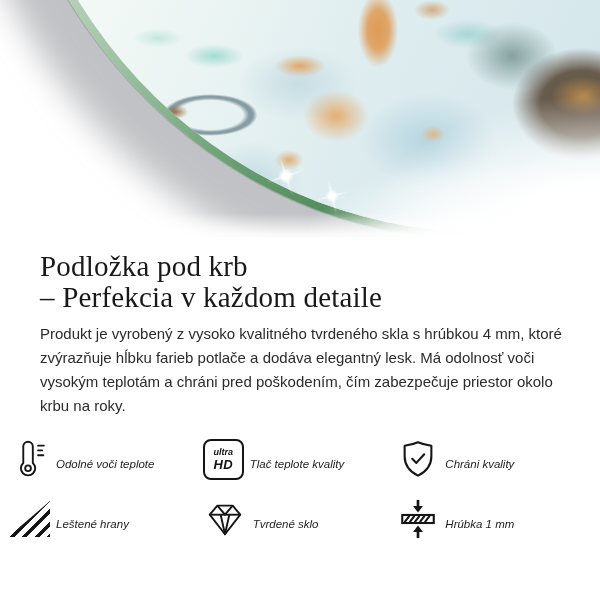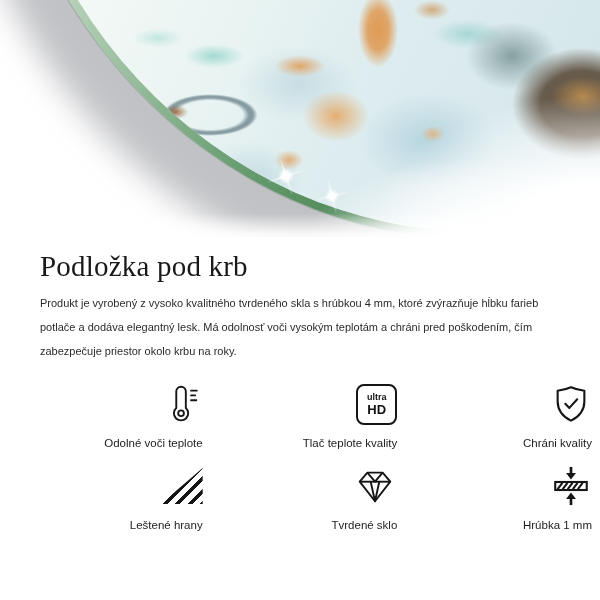--- a/index.html
+++ b/index.html
@@ -109,34 +109,34 @@
     font-family: "Liberation Serif", "DejaVu Serif", serif;
     font-weight: 400;
     font-size: 29px;
     line-height: 31px;
     color: #191919;
     letter-spacing: 0.2px;
   }
   .intro {
     margin: 9px 0 0 0;
     width: 525px;
-    font-size: 11px;
+    font-size: 15px;
     line-height: 24px;
     color: #2b2b2b;
   }
 
   
   .features {
     margin-top: 18px;
     padding: 0 8px;
     display: grid;
     grid-template-columns: repeat(3, 1fr);
     row-gap: 14px;
   }
-  .cell { display: flex; flex-direction: column; align-items: flex-end; }
+  .cell { display: flex; flex-direction: row; align-items: center; font-style: italic; }
   .icon-box { height: 46px; display: flex; align-items: center; justify-content: center; }
   .feat-label { margin-top: 10px; font-size: 11.5px; color: #1d1d1d; margin-left: 6px; }
 
   .uhd {
     width: 37px; height: 37px;
     border: 2.5px solid #151515;
     border-radius: 8px;
     display: flex; flex-direction: column;
     align-items: center; justify-content: center;
     line-height: 1; color: #111;
@@ -162,21 +162,21 @@
   <div class="fade"></div>
   <div class="glint g1">
       <b></b>
     </div>
   <div class="glint g2">
       <b></b>
     </div>
 </div>
 
 <div class="content">
-  <h1><span>Podložka pod krb</span><br></h1>
+  <h1><span>Podložka pod krb</span><br><span>– Perfekcia v každom detaile</span></h1>
   <p class="intro">Produkt je vyrobený z vysoko kvalitného tvrdeného skla s hrúbkou 4 mm, ktoré zvýrazňuje hĺbku farieb potlače a dodáva elegantný lesk. Má odolnosť voči vysokým teplotám a chráni pred poškodením, čím zabezpečuje priestor okolo krbu na roky.</p>
 </div>
 
 <div class="features">
 
   <div class="cell">
     <div class="icon-box">
       <svg width="42" height="42" viewBox="0 0 44 44" fill="none" stroke="#161616" stroke-width="2" stroke-linecap="round">
         <path d="M26 26.1V9a5 5 0 0 0-10 0v17.1a7.5 7.5 0 1 0 10 0Z"></path>
         <circle cx="21" cy="31.7" r="3"></circle>

